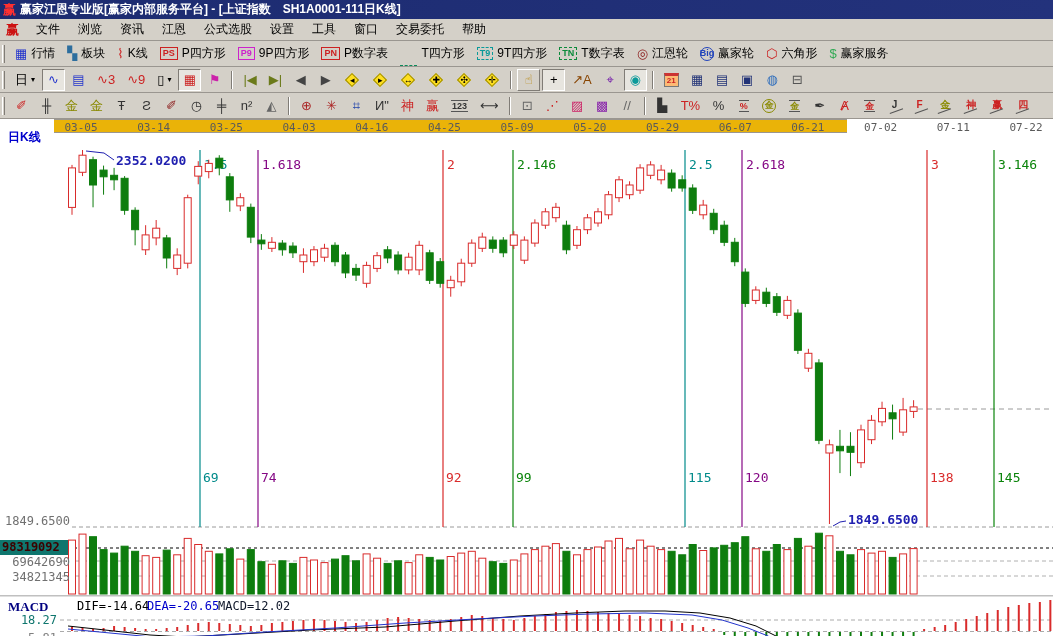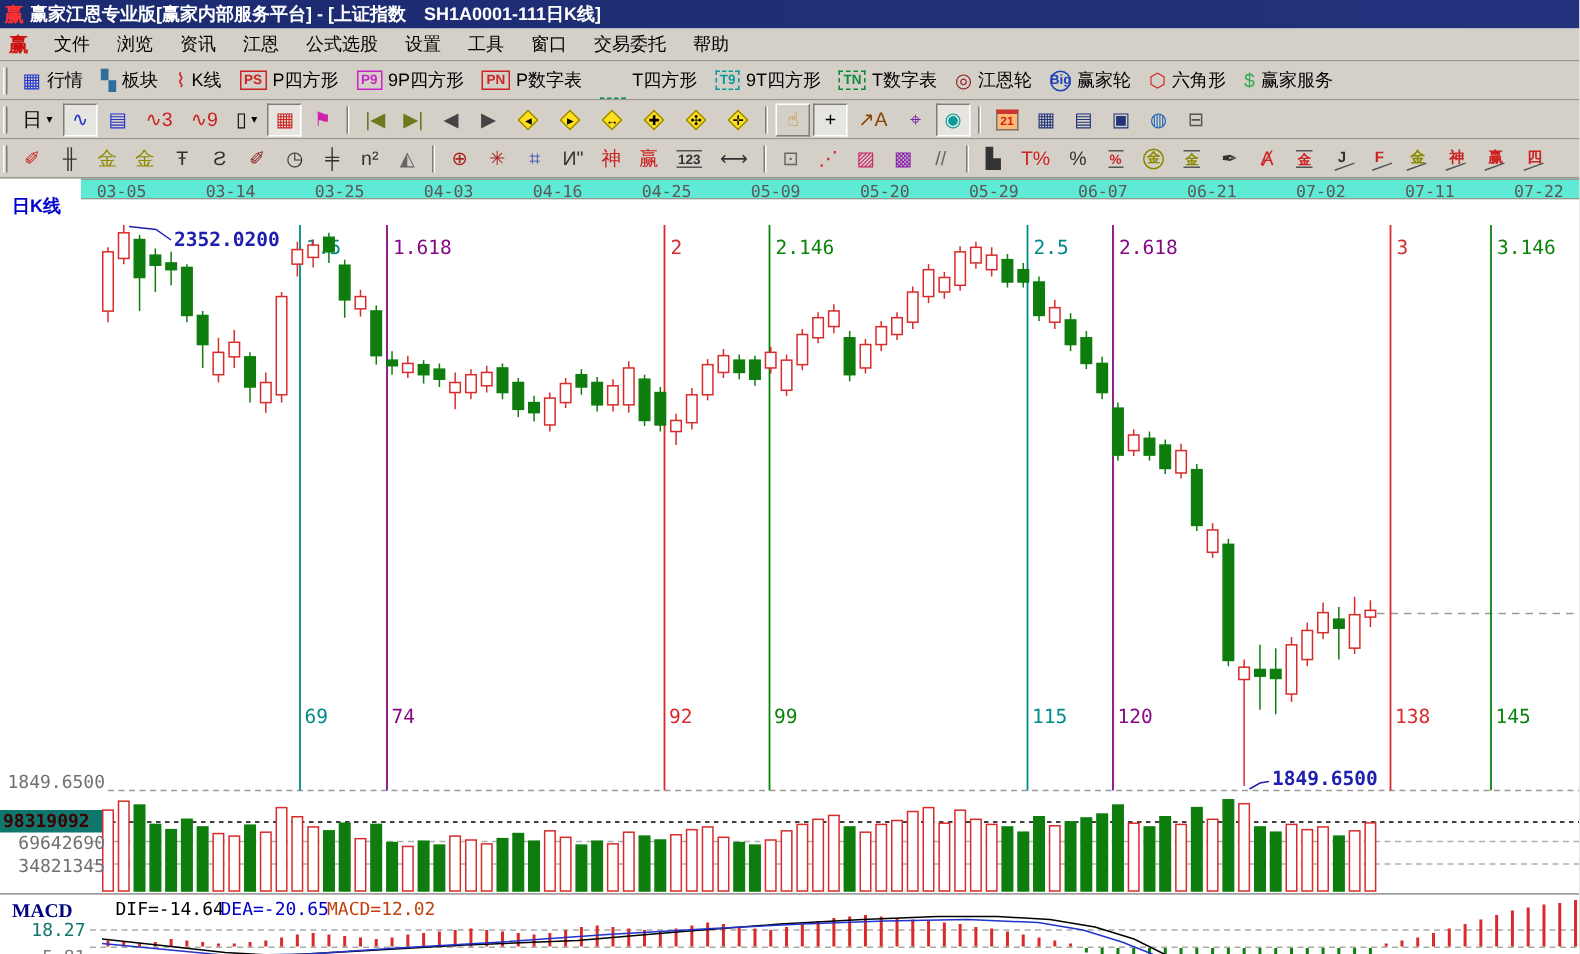--- a/index.html
+++ b/index.html
@@ -42,40 +42,40 @@
   .btn-label{margin-left:4px;white-space:nowrap;}
   .caret{font-size:8px;margin-left:3px;color:#000;}
   .dia{position:relative;width:16px;height:16px;display:inline-block;}
   .dia .dshape{position:absolute;left:3px;top:3px;width:10px;height:10px;background:#ffdf20;
     border:1px solid #9a8a00;transform:rotate(45deg);}
   .dia .darrow{position:absolute;left:0;top:1px;width:16px;height:14px;font-size:9px;color:#000;
     text-align:center;line-height:14px;}
   .cal{width:15px;height:14px;border:1px solid #777;border-top:3px solid #cc3333;background:#fdba74;
     font-size:8px;font-weight:bold;color:#cc2222;display:inline-flex;align-items:center;justify-content:center;line-height:8px;}
   
-  #datestrip{position:absolute;left:54px;top:119px;width:999px;height:14px;background:#5eead4;
+  #datestrip{position:absolute;left:54px;top:119px;width:793px;height:14px;background:#eab308;
     border-top:1px solid #9a9690;border-bottom:1px solid #9a9690;}
   .date-label{position:absolute;top:1px;width:44px;text-align:center;font-size:11px;color:#5a5a5a;
     font-family:"DejaVu Sans Mono","Liberation Mono",monospace;}
   #klabel{position:absolute;left:8px;top:129px;color:#0000cc;font-size:12px;font-weight:bold;z-index:5;}
   
   #chartwrap{position:absolute;left:0;top:133px;width:1053px;height:503px;background:#fff;}
   .ov{position:absolute;z-index:6;font-family:"DejaVu Sans Mono","Liberation Mono",monospace;}
   #anno-high{left:116px;top:20px;color:#2020b0;font-size:13px;font-weight:bold;}
   #anno-low{left:848px;top:379px;color:#2020b0;font-size:13px;font-weight:bold;}
   #lbl-level{left:0;top:381px;width:70px;text-align:right;color:#707070;font-size:12px;}
   #vol-current{left:0;top:407px;width:68px;height:15px;background:#0f766e;color:#3c0000;
     font-size:12px;line-height:15px;padding-left:2px;font-weight:bold;}
   #vol-grid1{left:0;top:422px;width:70px;text-align:right;color:#707070;font-size:12px;}
   #vol-grid2{left:0;top:437px;width:70px;text-align:right;color:#707070;font-size:12px;}
   #macd-row{left:0;top:466px;width:700px;height:14px;font-size:12px;}
   #macd-row .m0{position:absolute;left:8px;color:#000080;font-family:"Liberation Serif","DejaVu Serif",serif;font-weight:bold;font-size:13px;}
   #macd-row .m1{position:absolute;left:77px;color:#000;}
   #macd-row .m2{position:absolute;left:147px;color:#0000cc;}
-  #macd-row .m3{position:absolute;left:218px;color:#c2410c;}
+  #macd-row .m3{position:absolute;left:218px;color:#0f172a;}
   #macd-g1{left:0;top:480px;width:57px;text-align:right;color:#0f766e;font-size:12px;}
   #macd-g2{left:0;top:498px;width:57px;text-align:right;color:#808080;font-size:12px;}
   svg text{font-family:"DejaVu Sans Mono","Liberation Mono",monospace;}
 </style>
 </head>
 <body>
 
 <div id="app">
   <div id="titlebar">
     <span class="logo">赢</span>

